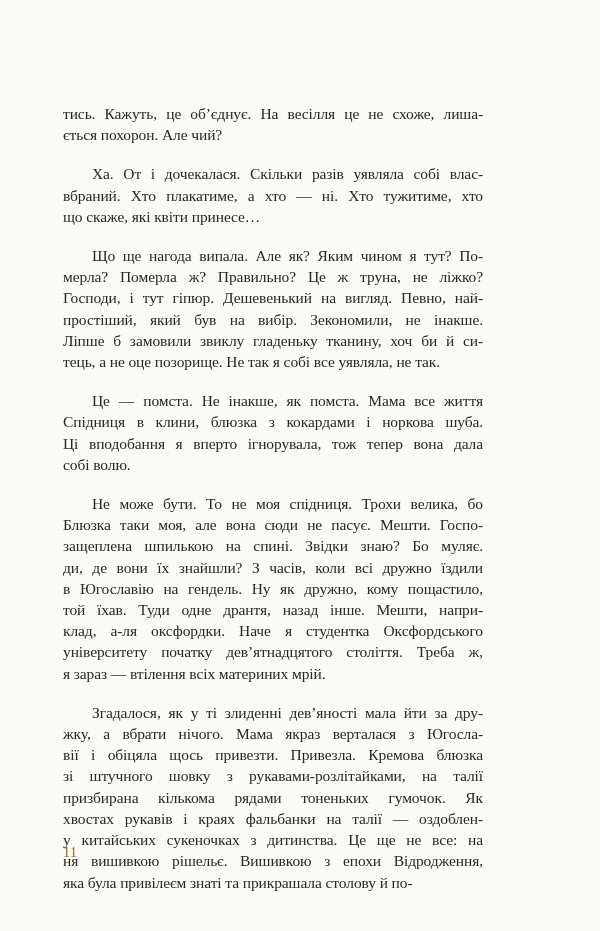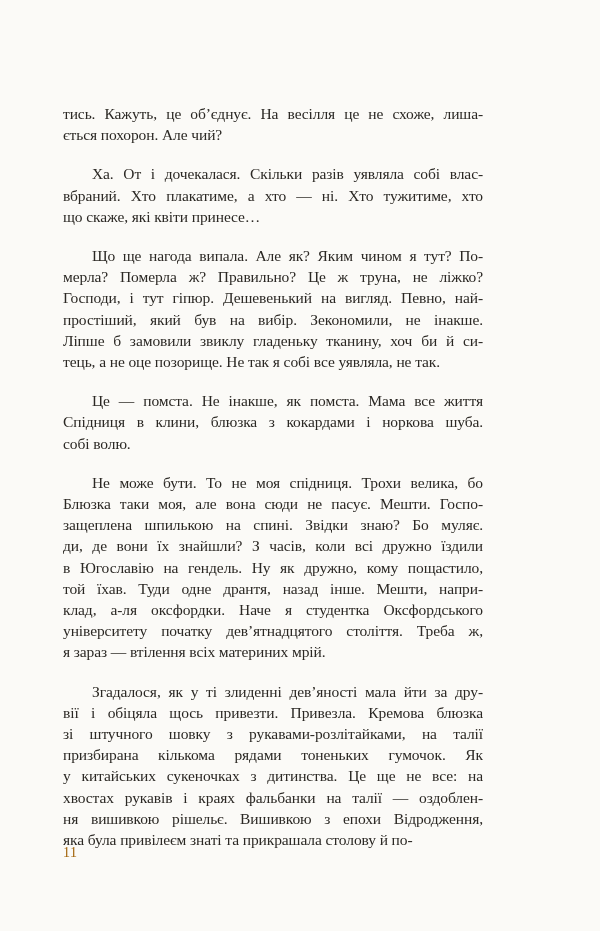--- a/index.html
+++ b/index.html
@@ -75,38 +75,40 @@
         <div class="line indent">Що ще нагода випала. Але як? Яким чином я тут? По-</div>
         <div class="line">мерла? Померла ж? Правильно? Це ж труна, не ліжко?</div>
         <div class="line">Господи, і тут гіпюр. Дешевенький на вигляд. Певно, най-</div>
         <div class="line">простіший, який був на вибір. Зекономили, не інакше.</div>
         <div class="line">Ліпше б замовили звиклу гладеньку тканину, хоч би й си-</div>
         <div class="line last">тець, а не оце позорище. Не так я собі все уявляла, не так.</div>
       </div>
       <div class="para">
         <div class="line indent">Це — помста. Не інакше, як помста. Мама все життя</div>
         <div class="line">Спідниця в клини, блюзка з кокардами і норкова шуба.</div>
+        <div class="line">Ці вподобання я вперто ігнорувала, тож тепер вона дала</div>
         <div class="line last">собі волю.</div>
       </div>
       <div class="para">
         <div class="line indent">Не може бути. То не моя спідниця. Трохи велика, бо</div>
         <div class="line">Блюзка таки моя, але вона сюди не пасує. Мешти. Госпо-</div>
         <div class="line">защеплена шпилькою на спині. Звідки знаю? Бо муляє.</div>
         <div class="line">ди, де вони їх знайшли? З часів, коли всі дружно їздили</div>
         <div class="line">в Югославію на гендель. Ну як дружно, кому пощастило,</div>
         <div class="line">той їхав. Туди одне дрантя, назад інше. Мешти, напри-</div>
         <div class="line">клад, а-ля оксфордки. Наче я студентка Оксфордського</div>
         <div class="line">університету початку дев’ятнадцятого століття. Треба ж,</div>
         <div class="line last">я зараз — втілення всіх материних мрій.</div>
       </div>
       <div class="para">
         <div class="line indent">Згадалося, як у ті злиденні дев’яності мала йти за дру-</div>
+        <div class="line">жку, а вбрати нічого. Мама якраз верталася з Югосла-</div>
         <div class="line">вії і обіцяла щось привезти. Привезла. Кремова блюзка</div>
         <div class="line">зі штучного шовку з рукавами-розлітайками, на талії</div>
         <div class="line">призбирана кількома рядами тоненьких гумочок. Як</div>
+        <div class="line">хвостах рукавів і краях фальбанки на талії — оздоблен-</div>
         <div class="line">у китайських сукеночках з дитинства. Це ще не все: на</div>
-        <div class="line">хвостах рукавів і краях фальбанки на талії — оздоблен-</div>
         <div class="line">ня вишивкою рішельє. Вишивкою з епохи Відродження,</div>
         <div class="line last">яка була привілеєм знаті та прикрашала столову й по-</div>
       </div>
     </div>
   <div class="page-number">11</div>
 </div>
 
 </body></html>

